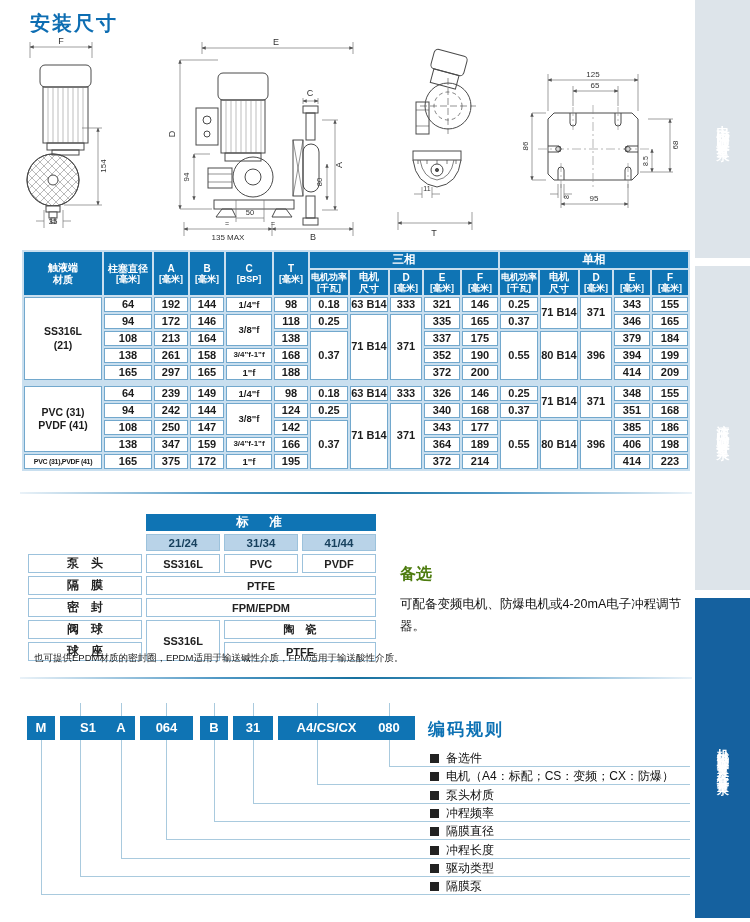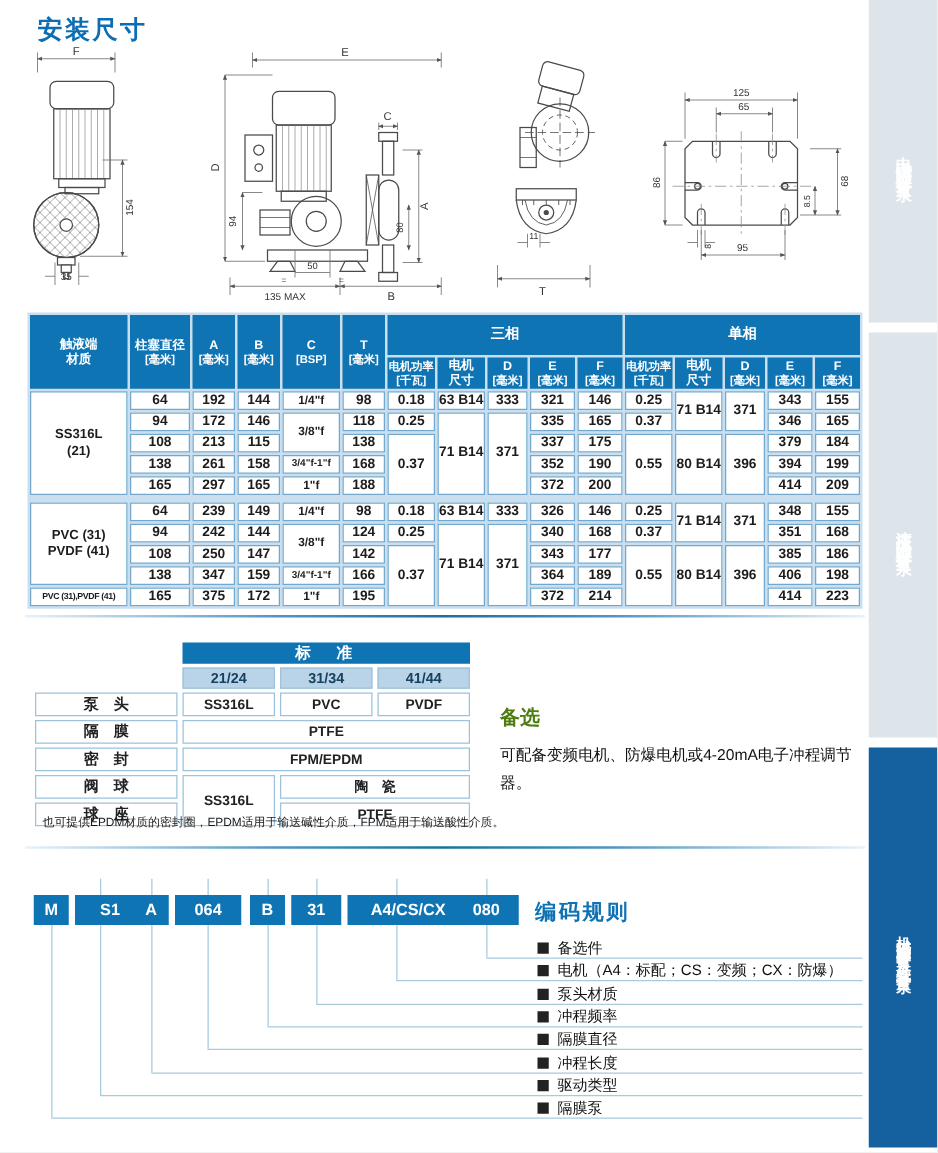--- a/index.html
+++ b/index.html
@@ -22,21 +22,21 @@
   
   svg.dw { position:absolute; overflow:visible; }
   svg.dw text { font-family:"Liberation Sans","DejaVu Sans",sans-serif; fill:#333; }
 
   
   table.dimtable { position:absolute; left:22px; top:250px; width:668px; table-layout:fixed;
                    border-collapse:separate; border-spacing:2px; background:#c9dfef; }
   table.dimtable th { background:#0f74b4; color:#fff; font-weight:bold; font-size:10px;
                       line-height:1.15; padding:1px 0; vertical-align:middle; }
   table.dimtable th .unit { font-size:9px; font-weight:bold; }
-  table.dimtable th.grp { font-size:11.5px; height:32px; }
+  table.dimtable th.grp { font-size:11.5px; height:16px; }
   table.dimtable th.small-h div:first-child { font-size:9px; }
   table.dimtable td { background:#fff; border:1px solid #72a8cd; text-align:center;
                       font-size:11px; font-weight:bold; color:#1c1c1c; padding:0; height:15px; line-height:1.05; }
   table.dimtable td.mat { font-size:10.5px; line-height:1.25; }
   table.dimtable td.mat-small { font-size:7px; letter-spacing:-0.3px; }
   table.dimtable td.cc { font-size:9.5px; }
   table.dimtable td.cc-long { font-size:8px; }
   table.dimtable tr.gap td { background:transparent; border:none; height:2px; }
 
   
@@ -386,21 +386,21 @@
         <td rowspan="4">371</td>
         <td>335</td>
         <td>165</td>
         <td>0.37</td>
         <td>346</td>
         <td>165</td>
       </tr>
       <tr>
         <td>108</td>
         <td>213</td>
-        <td>115</td>
+        <td>164</td>
         <td>138</td>
         <td rowspan="3">0.37</td>
         <td>337</td>
         <td>175</td>
         <td rowspan="3">0.55</td>
         <td rowspan="3">80 B14</td>
         <td rowspan="3">396</td>
         <td>379</td>
         <td>184</td>
       </tr>

